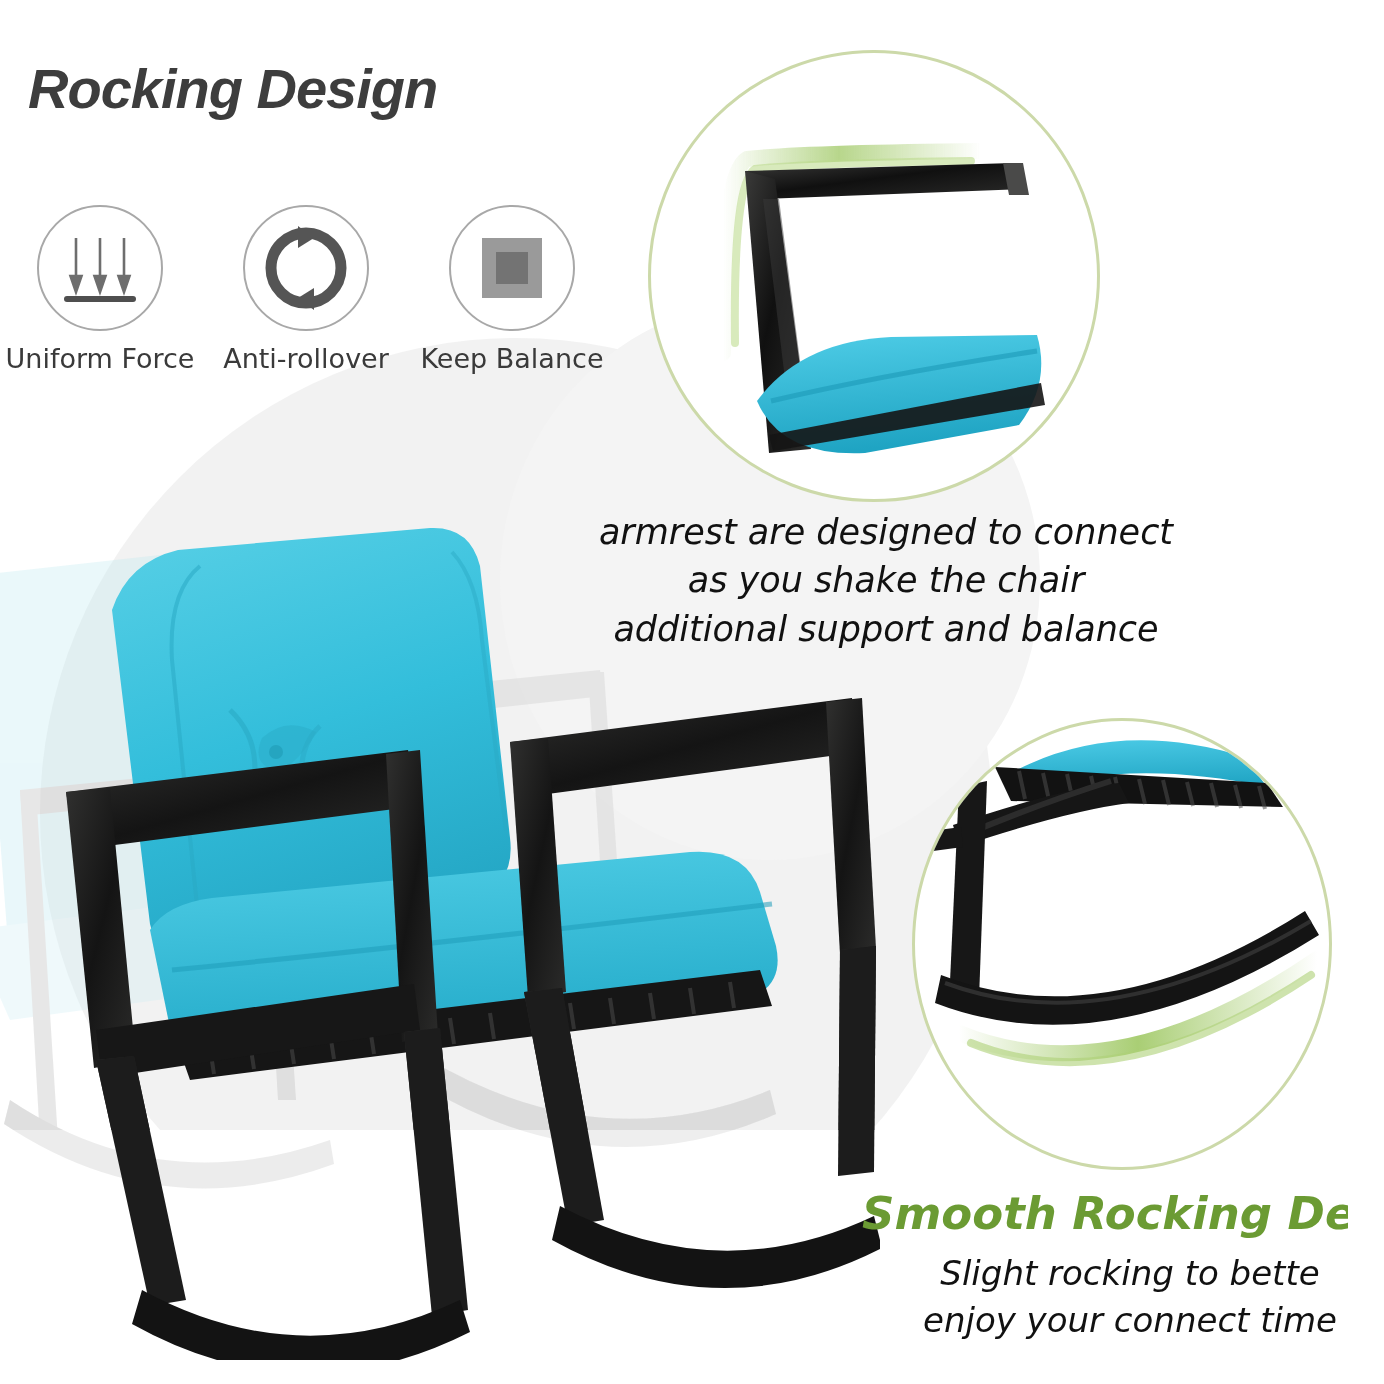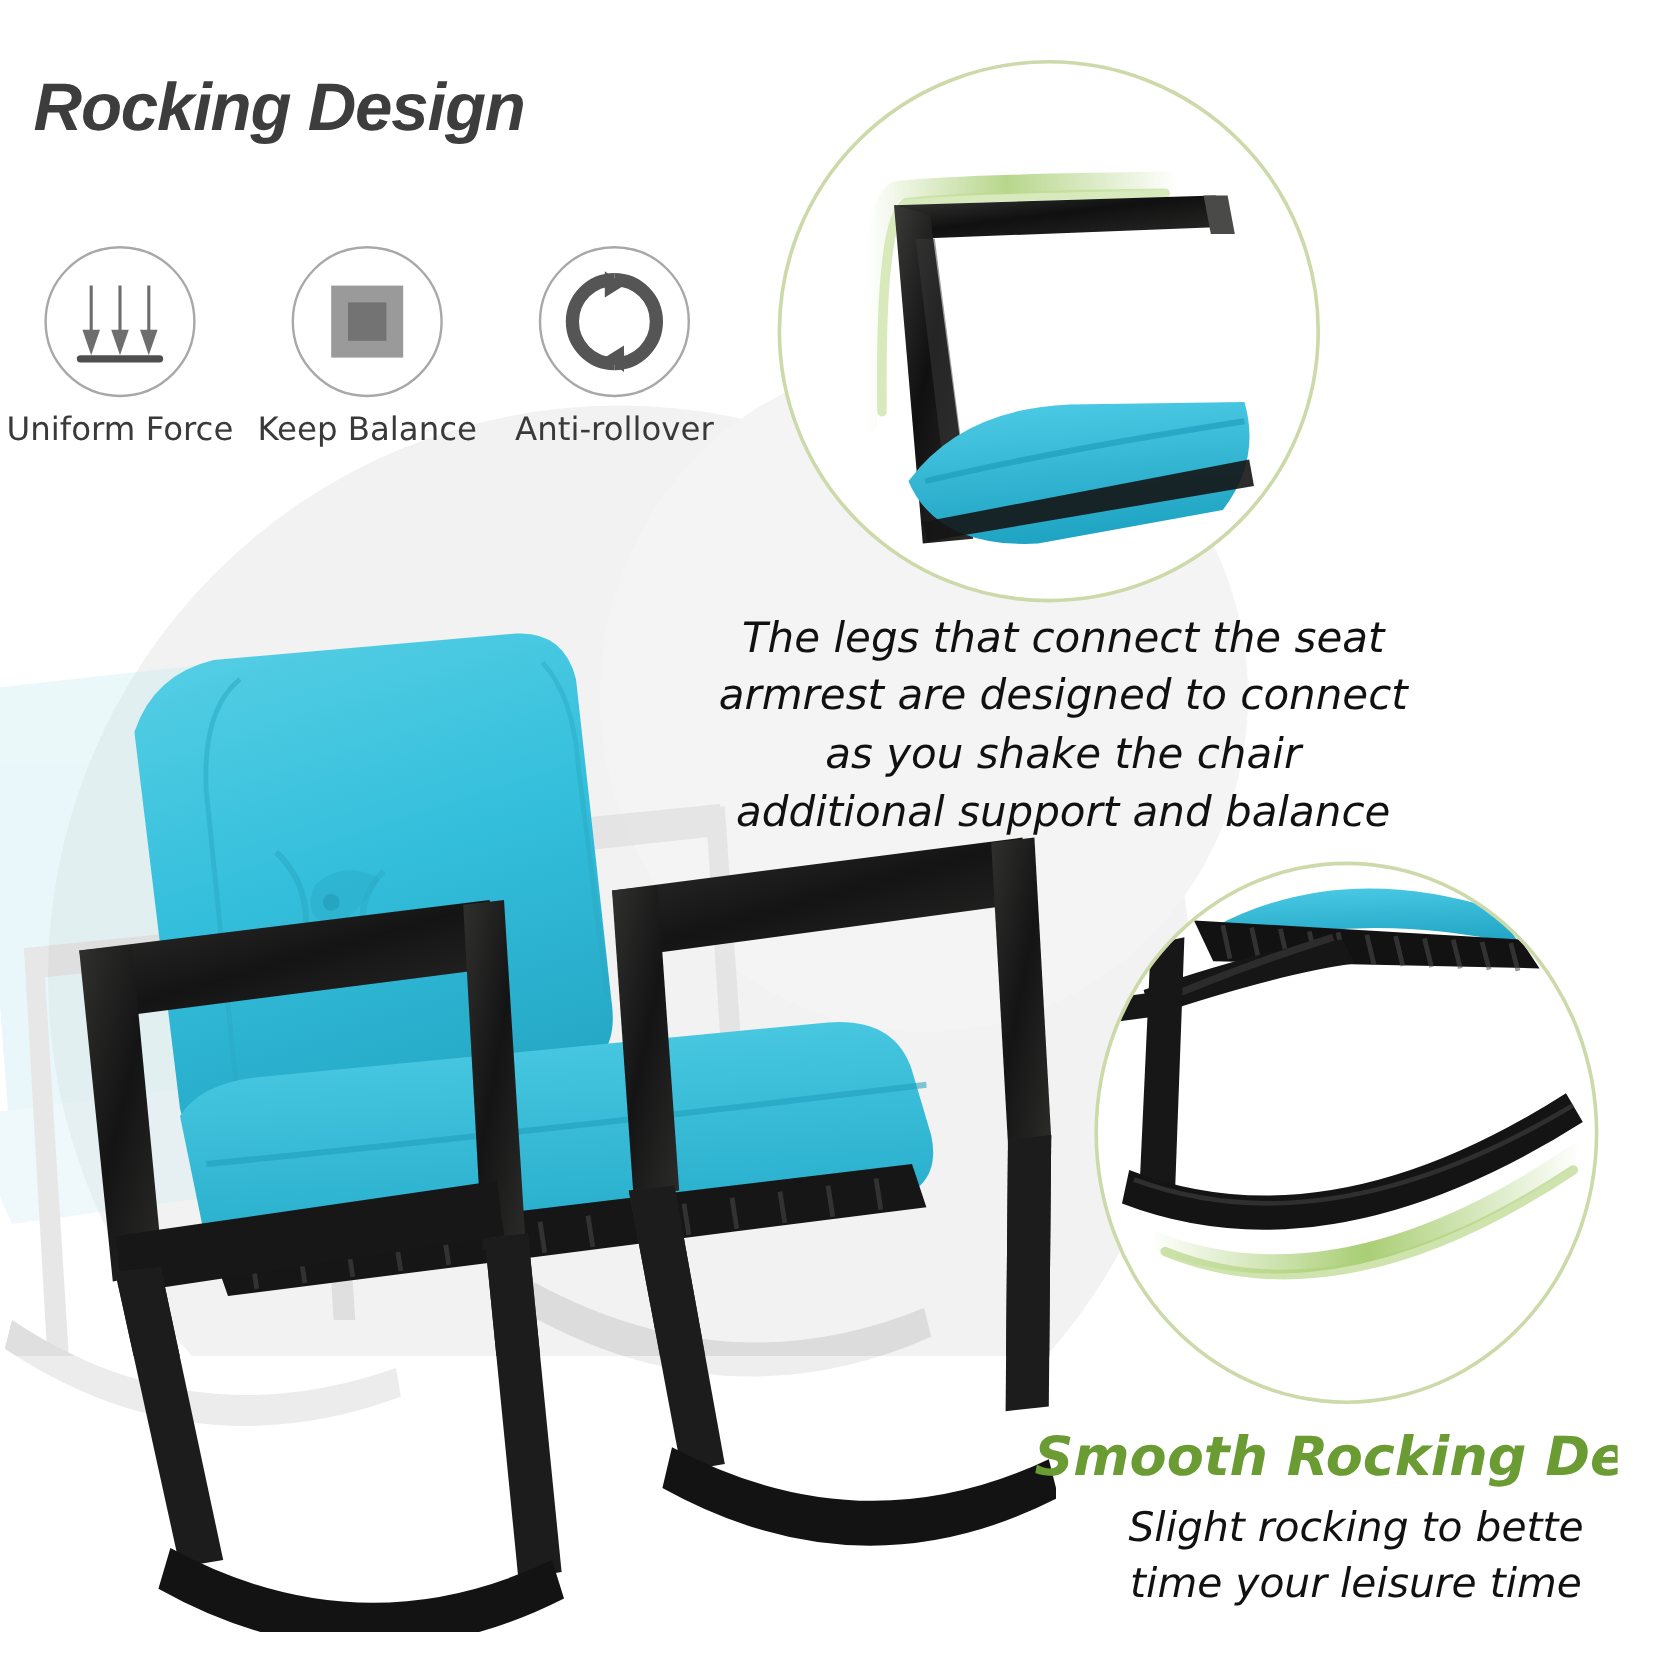--- a/index.html
+++ b/index.html
@@ -241,41 +241,41 @@
           </g>
           <rect x="10" y="74" width="72" height="6" rx="3" fill="#4f4f4f"></rect>
         </svg>
       </div>
       <div class="feature-label">Uniform Force</div>
     </div>
 
     <div class="feature">
       <div class="feature-circle">
         <svg width="92" height="92" viewBox="0 0 92 92">
-          <rect x="16" y="16" width="60" height="60" fill="#9a9a9a"></rect>
-          <rect x="30" y="30" width="32" height="32" fill="#737373"></rect>
-        </svg>
-      </div>
-      <div class="feature-label">Keep Balance</div>
-    </div>
-
-    <div class="feature">
-      <div class="feature-circle">
-        <svg width="92" height="92" viewBox="0 0 92 92">
           <g fill="none" stroke="#555555" stroke-width="11">
             <path d="M46 11 A35 35 0 0 0 46 81"></path>
             <path d="M46 81 A35 35 0 0 0 46 11"></path>
           </g>
           <polygon points="38,4 54,16 38,26" fill="#555555"></polygon>
           <polygon points="54,88 38,76 54,66" fill="#555555"></polygon>
         </svg>
       </div>
       <div class="feature-label">Anti-rollover</div>
     </div>
 
+    <div class="feature">
+      <div class="feature-circle">
+        <svg width="92" height="92" viewBox="0 0 92 92">
+          <rect x="16" y="16" width="60" height="60" fill="#9a9a9a"></rect>
+          <rect x="30" y="30" width="32" height="32" fill="#737373"></rect>
+        </svg>
+      </div>
+      <div class="feature-label">Keep Balance</div>
+    </div>
+
   </div>
 
   <div class="inset" id="inset-top">
     <svg width="446" height="446" viewBox="0 0 446 446">
       <defs>
         <linearGradient id="frameG" x1="0" y1="0" x2="1" y2="1">
           <stop offset="0%" stop-color="#3a3a39"></stop>
           <stop offset="45%" stop-color="#101010"></stop>
           <stop offset="100%" stop-color="#2c2c2b"></stop>
         </linearGradient>
@@ -300,21 +300,20 @@
       <path d="M94 118 L124 126 L160 396 L118 400 Z" fill="url(#frameG)"></path>
       <path d="M112 146 L128 146 L160 392 L142 392 Z" fill="#3a3a39" opacity=".5"></path>
 
       <path d="M106 348 Q150 288 240 284 L386 282 Q400 330 368 372 L214 400 Q130 404 106 348 Z" fill="url(#cushG)"></path>
       <path d="M120 348 Q230 322 386 298" stroke="#1d9ab8" stroke-width="5" fill="none" opacity=".6"></path>
       <path d="M118 382 L390 330 L394 352 L122 398 Z" fill="#151515" opacity=".9"></path>
     </svg>
   </div>
 
   <div class="para" id="legs-para">
-    <div>The legs that connect the seat</div>
     <div>armrest are designed to connect</div>
     <div>as you shake the chair</div>
     <div>additional support and balance</div>
   </div>
 
   <div class="inset" id="inset-bottom">
     <svg width="414" height="446" viewBox="0 0 414 446">
       <defs>
         <linearGradient id="swoosh2" x1="0" y1="0" x2="1" y2="0">
           <stop offset="0%" stop-color="#8fbf4a" stop-opacity="0"></stop>
@@ -347,16 +346,16 @@
       <g>
         <path d="M44 312 Q200 376 402 238" stroke="url(#swoosh2)" stroke-width="16" fill="none" stroke-linecap="round" opacity=".85"></path>
         <path d="M56 322 Q204 382 396 254" stroke="#aed177" stroke-width="8" fill="none" stroke-linecap="round" opacity=".6"></path>
       </g>
     </svg>
   </div>
 
   <div class="green-heading">Smooth Rocking Design</div>
   <div class="para" id="rocking-sub">
     <div>Slight rocking to bette</div>
-    <div>time your leisure time</div>
+    <div>enjoy your connect time</div>
   </div>
 
 </div>
 
 </body></html>

